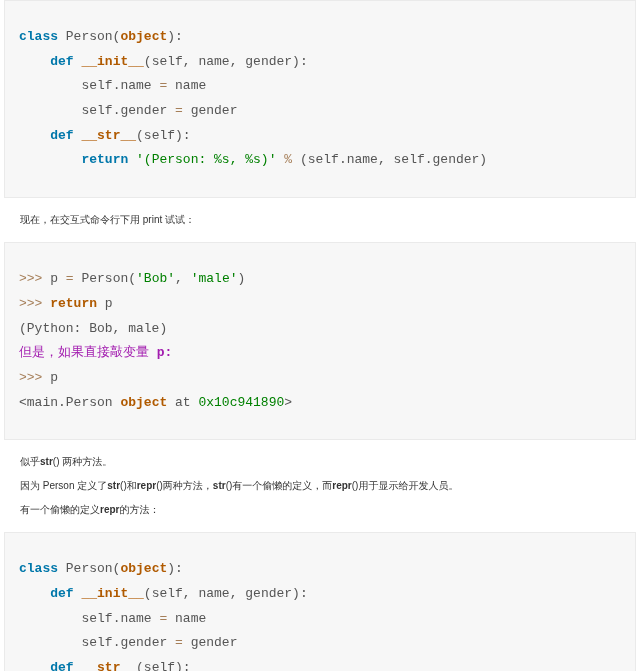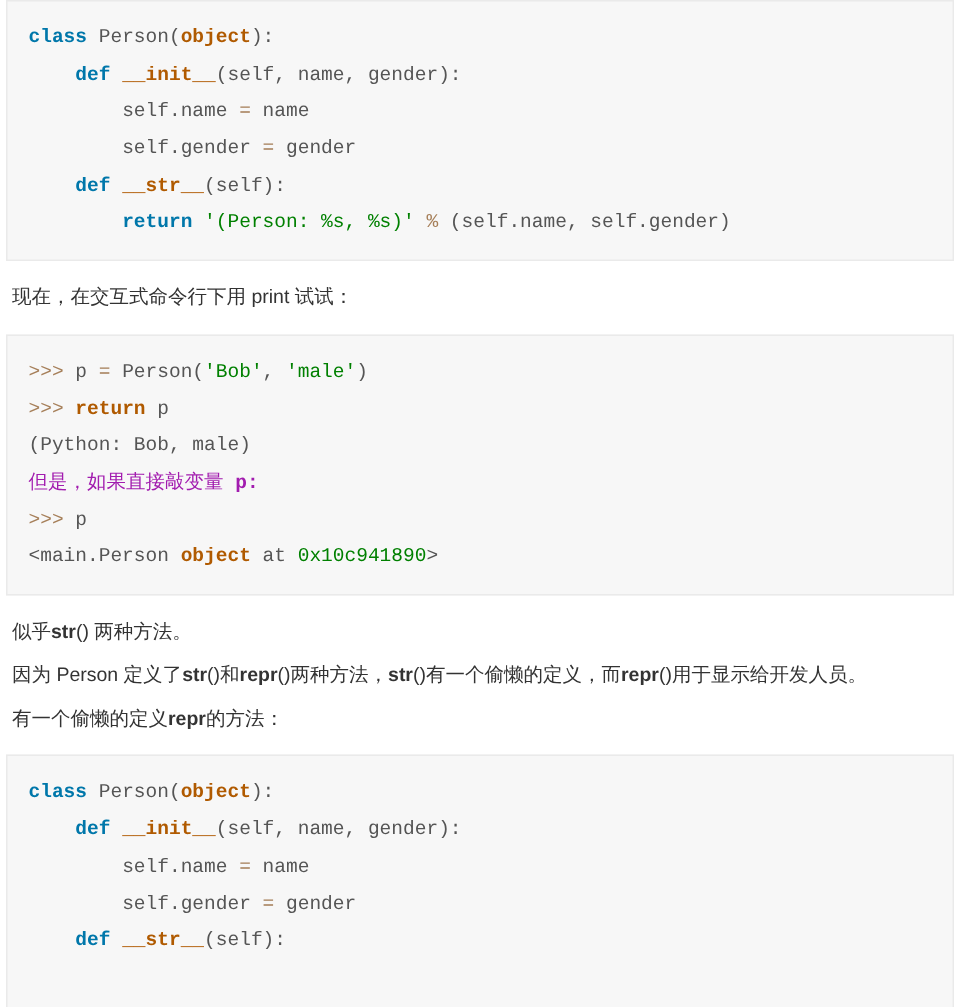--- a/index.html
+++ b/index.html
@@ -8,36 +8,36 @@
     font-family: -apple-system, "Helvetica Neue", Arial, "PingFang SC", "Microsoft YaHei", sans-serif;
     font-size: 14px;
     color: #333;
     background: #fff;
     width: 640px;
     position: relative;
   }
   .codeblock {
     background: #f7f7f7;
     border: 1px solid #eaeaea;
-    padding: 12px 14px;
+    padding: 24px 14px;
     margin: 0 4px 14px 4px;
     font-family: Consolas, "Courier New", monospace;
     font-size: 13px;
     line-height: 1.9;
     white-space: pre;
     color: #555;
   }
   .kw  { color: #0077aa; font-weight: bold; }   
   .fn  { color: #b05a00; font-weight: bold; }   
   .str { color: #008000; }                       
   .op  { color: #a67f59; }
   p.para {
-    margin: 14px 8px;
+    margin: 14px 20px;
     line-height: 1.6;
-    font-size: 13px;
+    font-size: 10px;
     color: #333;
   }
   .emb { color: #a21caf; }
   strong { font-weight: bold; }
 </style>
 </head>
 <body>
 
 <div class="codeblock"><span class="kw">class</span><span> Person(</span><span class="fn">object</span><span>):</span>
     <span class="kw">def</span><span> </span><span class="fn">__init__</span><span>(self, name, gender):</span>

